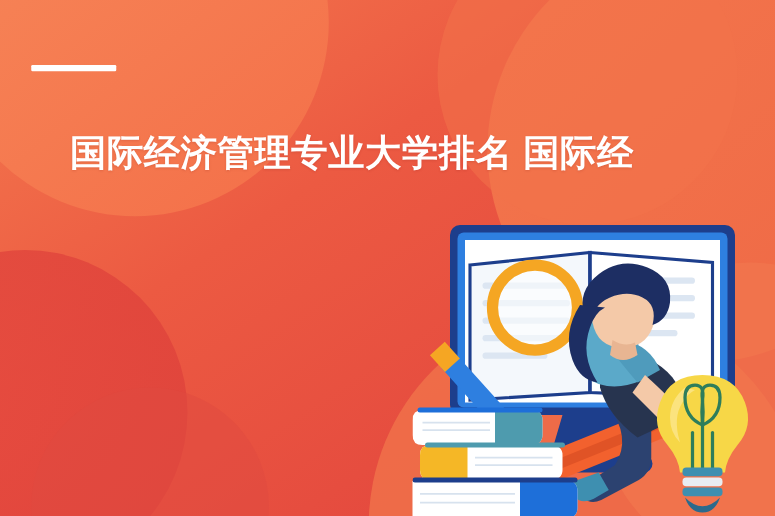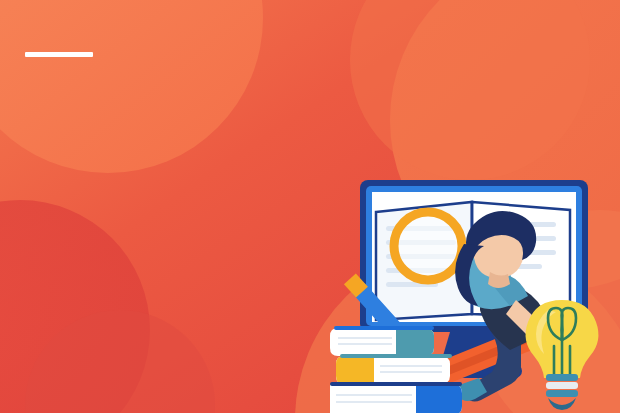--- a/index.html
+++ b/index.html
@@ -92,20 +92,21 @@
 
     <circle cx="20" cy="330" r="130" fill="url(#gSoftRed)" opacity="0.75"></circle>
     <circle cx="120" cy="405" r="95" fill="#E04A3F" opacity="0.5"></circle>
 
     <circle cx="470" cy="420" r="175" fill="#F0714A" opacity="0.85"></circle>
     <circle cx="600" cy="330" r="120" fill="#F1764D" opacity="0.8"></circle>
   </svg>
 
   <div id="deco-dash"></div>
 
+  <div id="headline">国际经济管理专业大学排名 国际经</div>
 
   <div id="illustration">
     <svg viewBox="0 0 290 245" aria-hidden="true">
       <defs>
         <clipPath id="screenClip">
           <rect x="42" y="24" width="204" height="130"></rect>
         </clipPath>
       </defs>
 
       <rect x="30" y="12" width="228" height="152" rx="8" fill="#1D3E8C"></rect>

